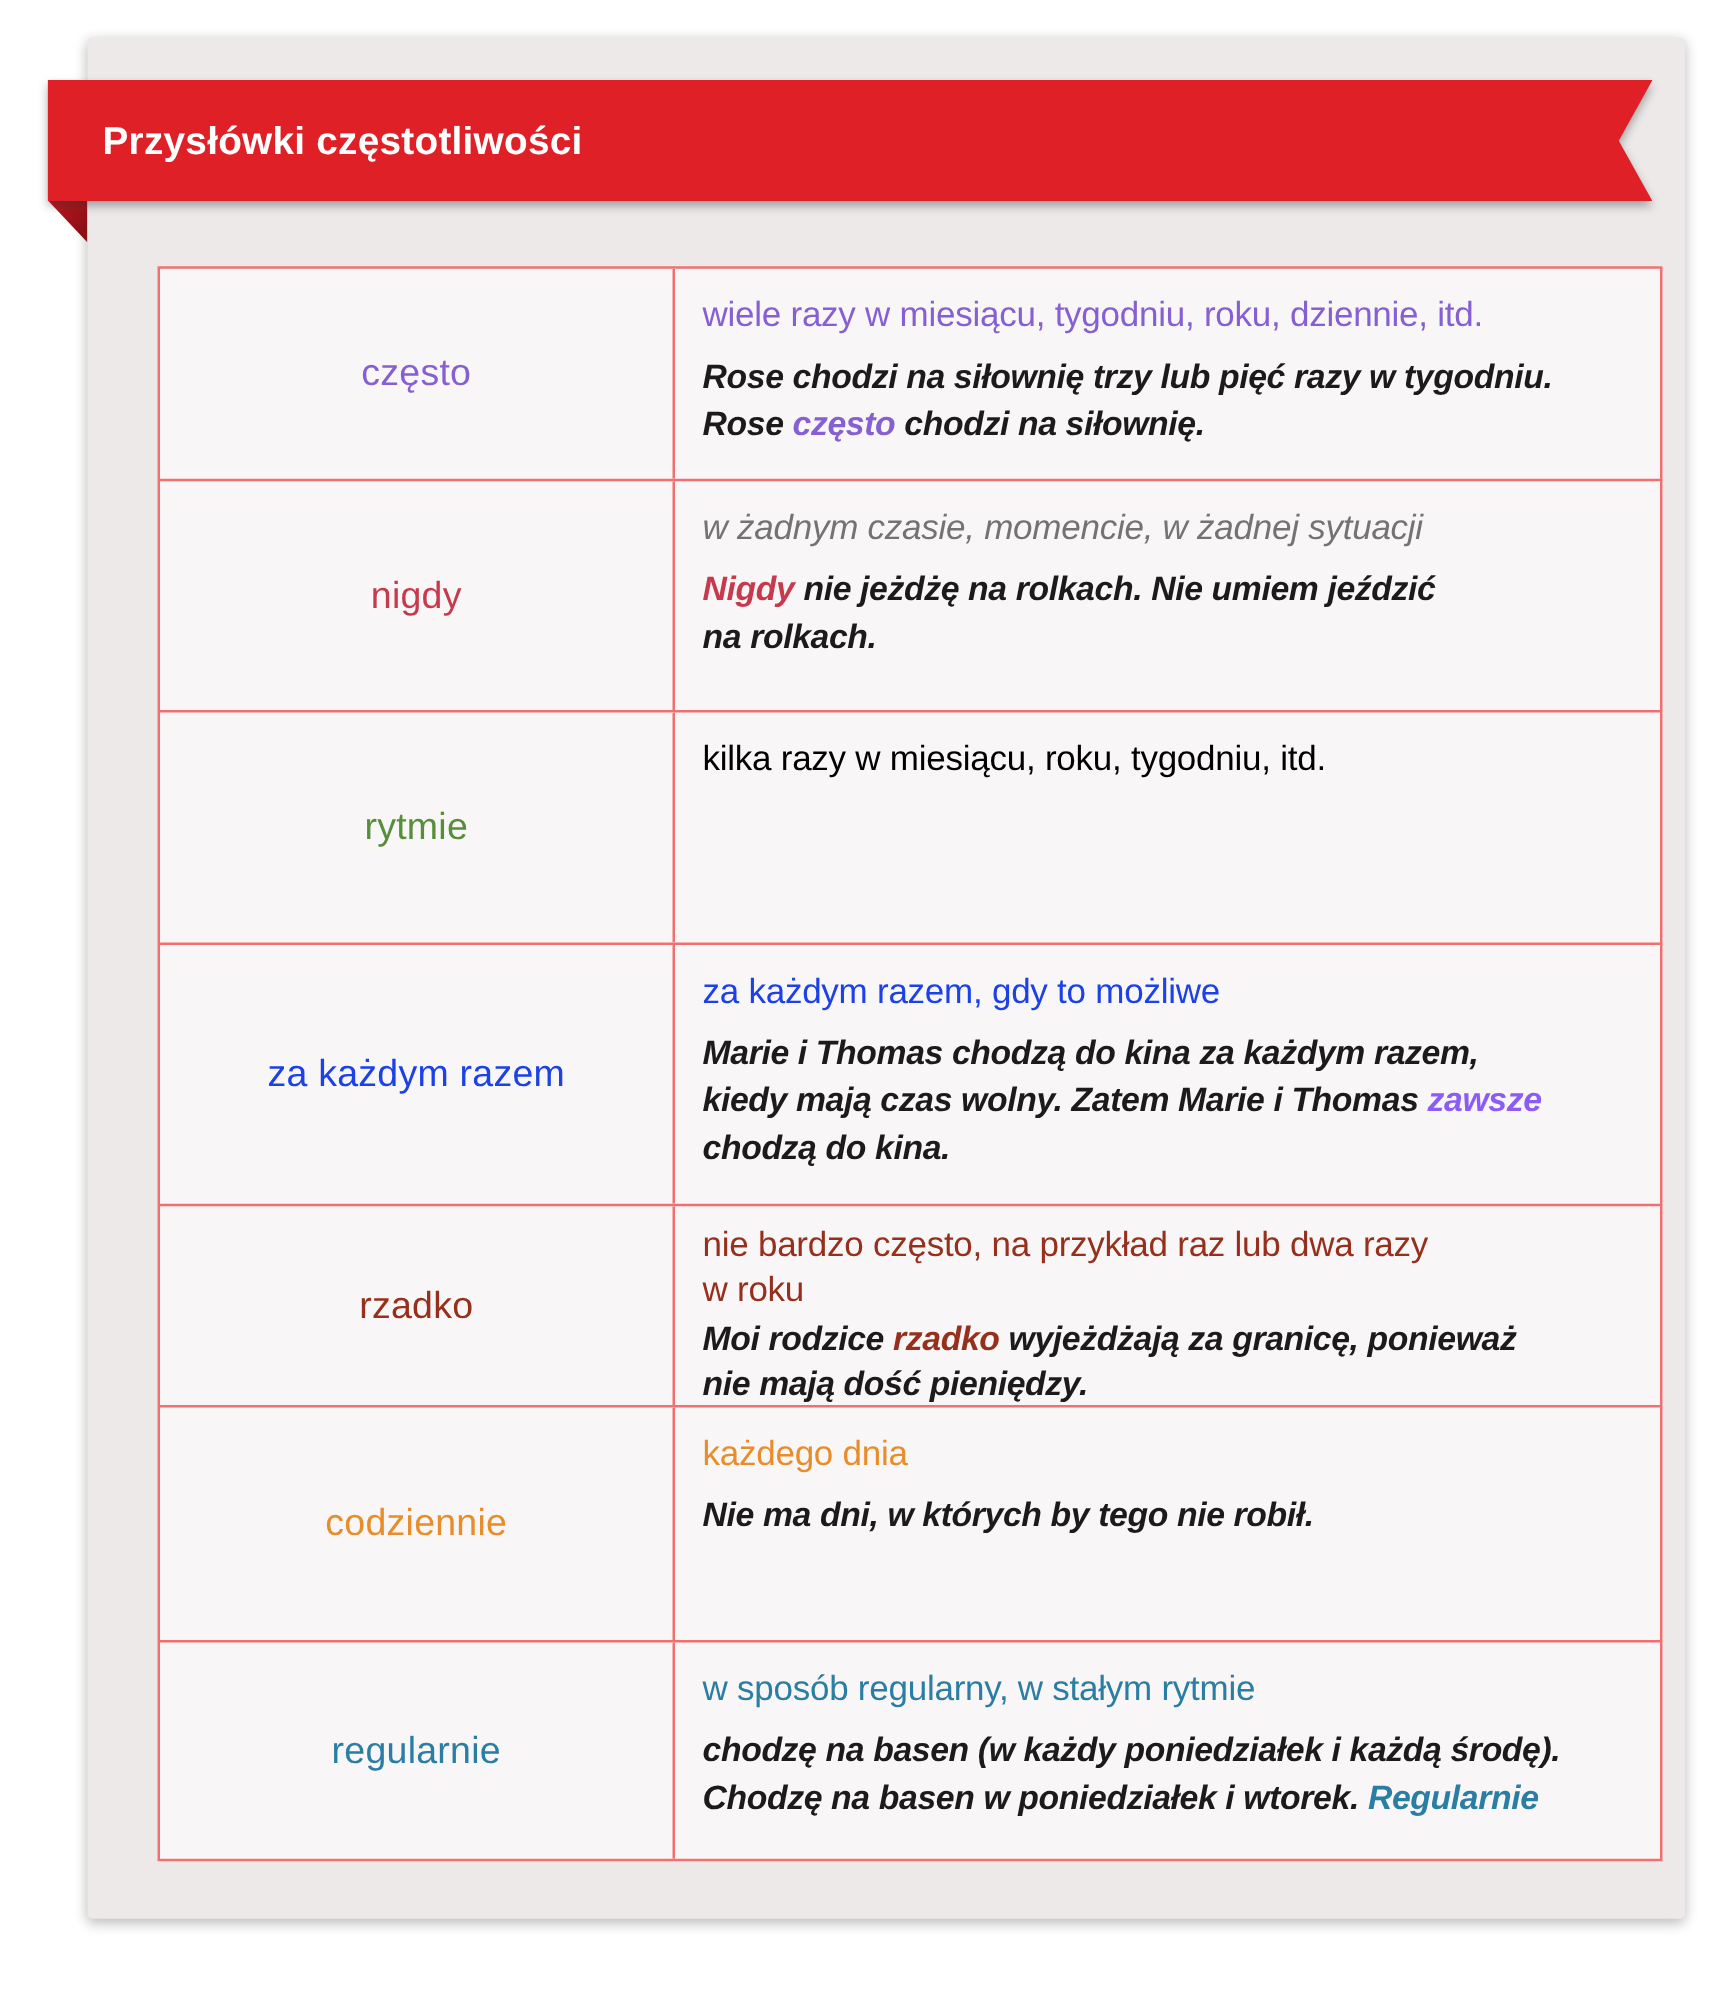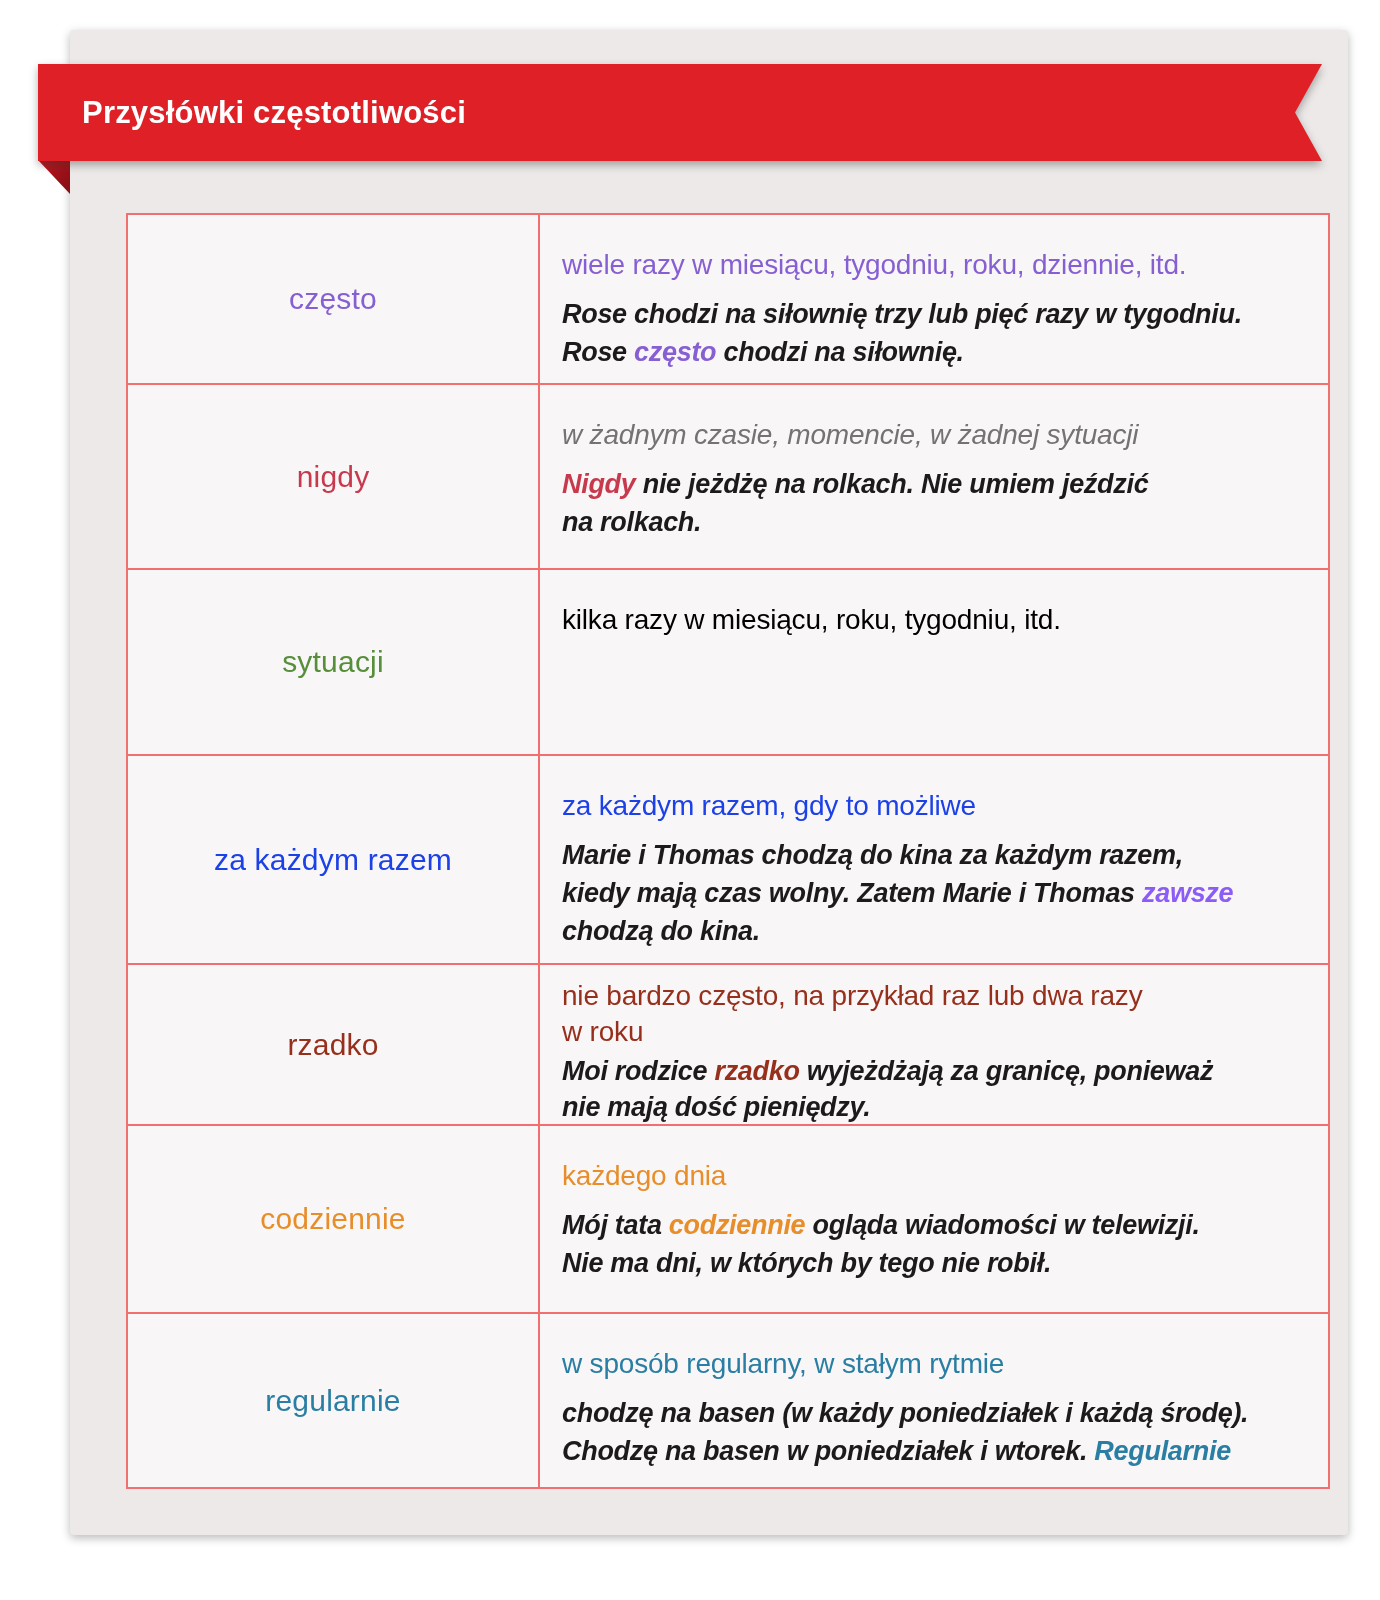--- a/index.html
+++ b/index.html
@@ -33,21 +33,21 @@
     position:absolute; left:126px; top:213px; width:1204px; height:1276px;
     border:2px solid #f1706f; background:#f9f6f7; box-sizing:border-box;
     display:grid; grid-template-rows:168px 185px 186px 209px 161px 188px 1fr;
   }
   .row { display:grid; grid-template-columns:412px 1fr; border-top:2px solid #f1706f; box-sizing:border-box; overflow:hidden; }
   .row:first-child { border-top:none; }
   .term-cell {
     border-right:2px solid #f1706f; display:flex; align-items:center; justify-content:center;
   }
   .term { font-size:30px; font-weight:500; letter-spacing:.2px; }
-  .def-cell { padding:31px 8px 0 22px; overflow:hidden; }
+  .def-cell { padding:18px 8px 0 22px; overflow:hidden; }
   .def { font-size:28px; line-height:38px; font-weight:500; margin-bottom:11px; letter-spacing:-.2px; }
   .def-line, .ex-line { white-space:nowrap; }
   .ex { font-size:27px; line-height:38px; color:#1c1a1a; font-style:italic; font-weight:bold; letter-spacing:-.3px; }
   .row.tight .def-cell { padding-top:13px; }
   .row.tight .def { line-height:36px; margin-bottom:3px; }
   .row.tight .ex { line-height:36px; }
   .cap-letter { font-size:34px; }
 </style>
 </head>
 <body>
@@ -86,21 +86,21 @@
           </div>
       <div class="ex">
             <div class="ex-line"><span style="color: rgb(199, 58, 78);">Nigdy</span><span> nie jeżdżę na rolkach. Nie umiem jeździć</span></div>
             <div class="ex-line"><span>na rolkach.</span></div>
           </div>
     </div>
   </div>
 
   <div class="row">
     <div class="term-cell">
-      <span class="term" style="color: rgb(86, 142, 58);">sytuacji</span>
+      <span class="term" style="color: rgb(86, 142, 58);">rytmie</span>
     </div>
     <div class="def-cell">
       <div class="def" style="color: #000000;">
             <div class="def-line">kilka razy w miesiącu, roku, tygodniu, itd.</div>
           </div>
     </div>
   </div>
 
   <div class="row">
     <div class="term-cell">
@@ -136,21 +136,20 @@
 
   <div class="row">
     <div class="term-cell">
       <span class="term" style="color: rgb(231, 142, 42);">codziennie</span>
     </div>
     <div class="def-cell">
       <div class="def" style="color: rgb(231, 142, 42);">
             <div class="def-line">każdego dnia</div>
           </div>
       <div class="ex">
-            <div class="ex-line"><span>Mój tata </span><span style="color: rgb(231, 142, 42);">codziennie</span><span> ogląda wiadomości w telewizji.</span></div>
             <div class="ex-line"><span>Nie ma dni, w których by tego nie robił.</span></div>
           </div>
     </div>
   </div>
 
   <div class="row">
     <div class="term-cell">
       <span class="term" style="color: rgb(42, 126, 163);">regularnie</span>
     </div>
     <div class="def-cell">

